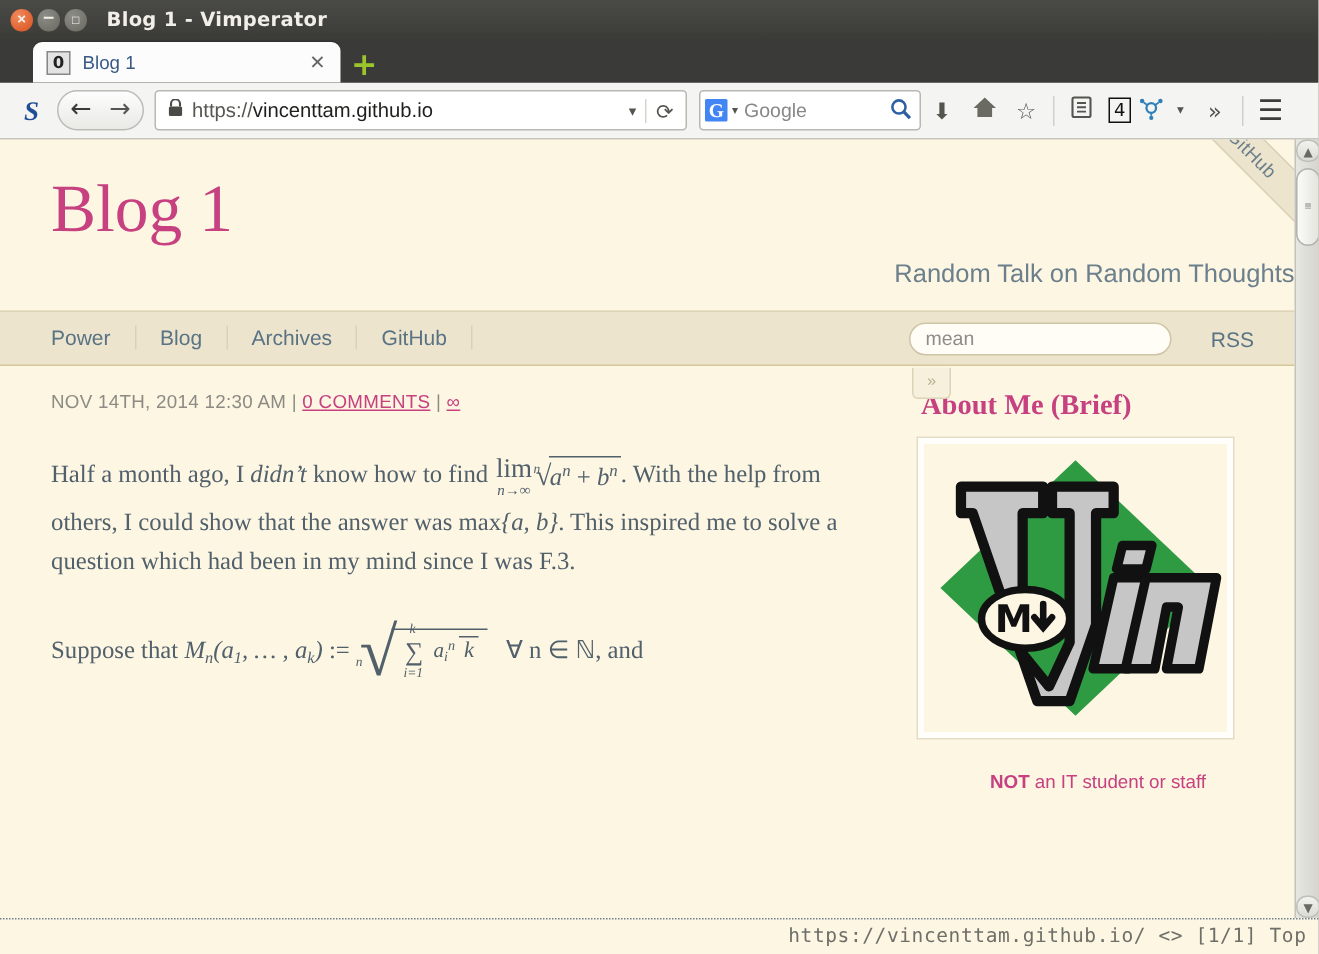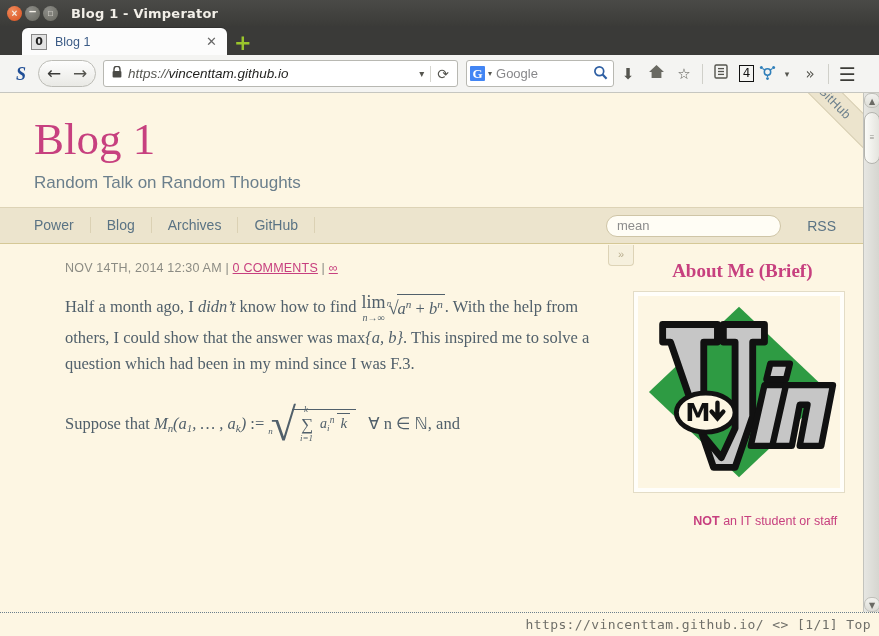--- a/index.html
+++ b/index.html
@@ -92,21 +92,21 @@
     line-height: 25px; font-family: "DejaVu Sans", sans-serif;
   }
   .arrowbtn.fwd { color: #55554f; }
   #urlbar {
     flex: 1; height: 27px; background: #fff;
     border: 1px solid #b8b8b2; border-radius: 3px;
     display: flex; align-items: center; padding: 0 4px 0 8px;
     max-width: 355px;
   }
   #lock-icon { margin-right: 6px; font-size: 12px; color: #4a4a46; }
-  #url-text { flex: 1; font-size: 13.5px; color: #575752; white-space: nowrap; overflow: hidden; font-style: italic; }
+  #url-text { flex: 1; font-size: 13.5px; color: #575752; white-space: nowrap; overflow: hidden; }
   #url-text b { color: #1f1f1d; font-weight: normal; }
   .urlbtn { font-size: 10px; color: #55554f; padding: 0 4px; }
   .urlbtn.reload { font-size: 14px; padding-left: 6px; border-left: 1px solid #d5d5cf; margin-left: 2px;}
   #searchbar {
     width: 148px; height: 27px; background: #fff;
     border: 1px solid #b8b8b2; border-radius: 3px;
     display: flex; align-items: center; padding: 0 3px; margin-left: 8px;
   }
   #g-logo {
     width: 15px; height: 15px; background: #4285f4; color: #fff;
@@ -141,21 +141,21 @@
     background: #fdf6e3;
     overflow: hidden;
   }
   #site-header { padding: 22px 0 14px 34px; background: #fdf6e3; position: relative; }
   #site-title {
     font-family: "Liberation Serif", serif;
     font-size: 45px; color: #c7407f; margin: 0; line-height: 1.08; font-weight: normal;
   }
   #site-subtitle {
     font-family: "Liberation Sans", sans-serif;
-    font-size: 17px; color: #6b7f8c; margin-top: 9px;
+    font-size: 17px; color: #6b7f8c; margin-top: 9px; text-align: right;
   }
   #ribbon {
     position: absolute; top: -28px; right: -62px;
     width: 230px; text-align: center;
     background: #ece4cd;
     color: #6b7f8c; font-size: 12.5px; letter-spacing: .3px;
     transform: rotate(45deg);
     padding: 5px 0 4px;
     border-top: 1px solid #d8cfb4; border-bottom: 1px solid #d8cfb4;
     font-family: "Liberation Sans", sans-serif;
@@ -185,37 +185,37 @@
   }
   #sidebar-toggle {
     position: absolute; right: 229px; top: 37px;
     width: 26px; height: 21px;
     background: #f6f0dd; border: 1px solid #ddd3b6; border-top: none;
     border-radius: 0 0 4px 4px;
     font-size: 11px; color: #b8ad8d; text-align: center; line-height: 18px;
     z-index: 4;
   }
 
-  #body-cols { display: flex; padding-left: 31px; }
+  #body-cols { display: flex; }
   #article { width: 600px; padding: 17px 0 0 34px; }
   #meta {
     font-size: 12.5px; color: #8c8c84; letter-spacing: .2px;
     font-family: "Liberation Sans", sans-serif;
   }
   #meta a { color: #c7407f; text-decoration: underline; }
   #post-title {
     font-family: "Liberation Serif", serif;
     font-size: 33px; color: #5b7686; font-weight: bold;
     margin: 14px 0 0; line-height: 1.3;
     max-width: 480px;
   }
   .para {
     font-family: "Liberation Serif", serif;
     font-size: 16.5px; color: #51606b; line-height: 1.62;
-    margin-top: 18px; max-width: 545px;
+    margin-top: 28px; max-width: 545px;
   }
   .mathi { font-family: "Liberation Serif", serif; font-style: italic; }
   .mathu { font-family: "Liberation Serif", serif; font-style: normal; }
   .limop { display: inline-block; text-align: center; vertical-align: -0.55em; margin: 0 1px; }
   .limop .lim { font-style: normal; font-size: 18px; display:block; line-height: 1; }
   .limop .sub { font-size: 10px; display: block; font-style: italic; line-height: 1.4; }
   .radsimple { display: inline-block; vertical-align: -.15em; position: relative; }
   .radsimple .idx { font-size: 9px; font-style: italic; vertical-align: .9em; margin-right: -3px; }
   .radsimple .rad { font-size: 19px; }
   .radsimple .body {
@@ -238,21 +238,21 @@
     border-top: 1.2px solid #51606b; padding: 0 6px;
     margin-left: -4px; margin-top: 3px;
   }
   .frac .num { font-size: 14px; padding: 1px 3px 2px; white-space: nowrap; }
   .frac .den { font-size: 15px; font-style: italic; border-top: 1.2px solid #51606b; padding: 1px 3px 2px; }
   .sumop { position: relative; display: inline-block; font-size: 17px; vertical-align: -.1em;}
   .sumop .top { position: absolute; top: -9px; left: 3px; font-size: 9px; font-style: italic; }
   .sumop .bot { position: absolute; bottom: -7px; left: -1px; font-size: 9px; font-style: italic; }
 
   
-  #sidebar { width: 245px; padding: 16px 14px 0 12px; text-align: center; }
+  #sidebar { width: 245px; padding: 16px 14px 0 12px; }
   #about-head {
     font-family: "Liberation Serif", serif; font-weight: bold;
     font-size: 19px; color: #c7407f; margin: 0 0 10px 2px;
   }
   #vim-box {
     width: 210px; height: 200px;
     background: #fdf6e3; border: 4px solid #fffefa;
     box-shadow: 0 0 0 1px #e3dcc6;
     display: flex; align-items: center; justify-content: center;
   }

